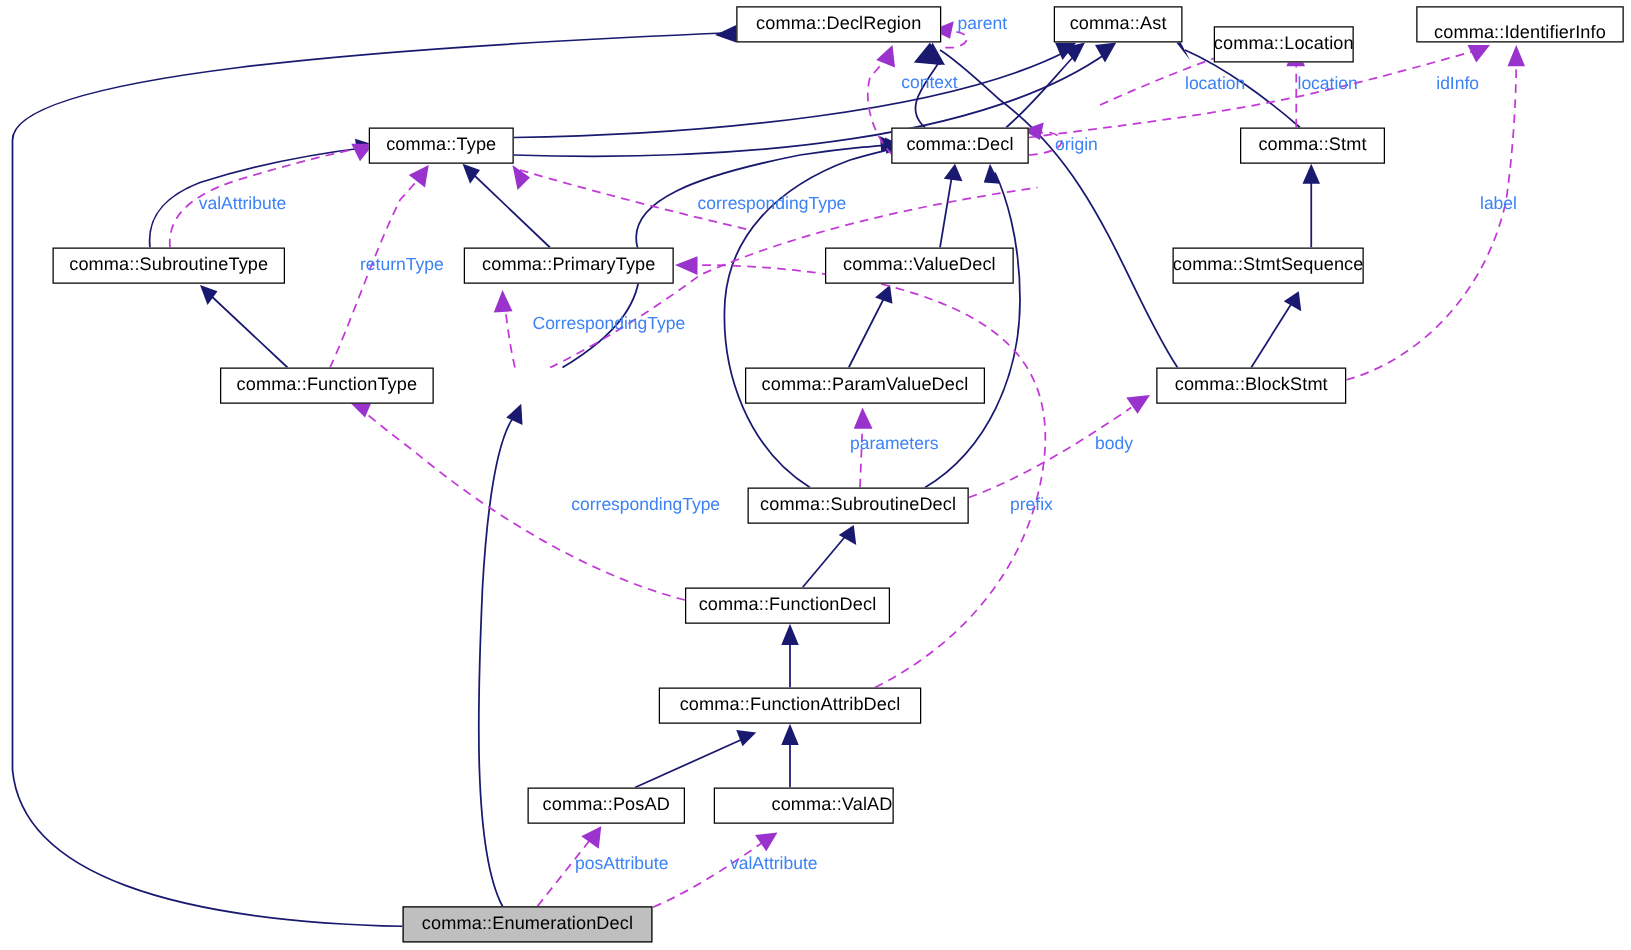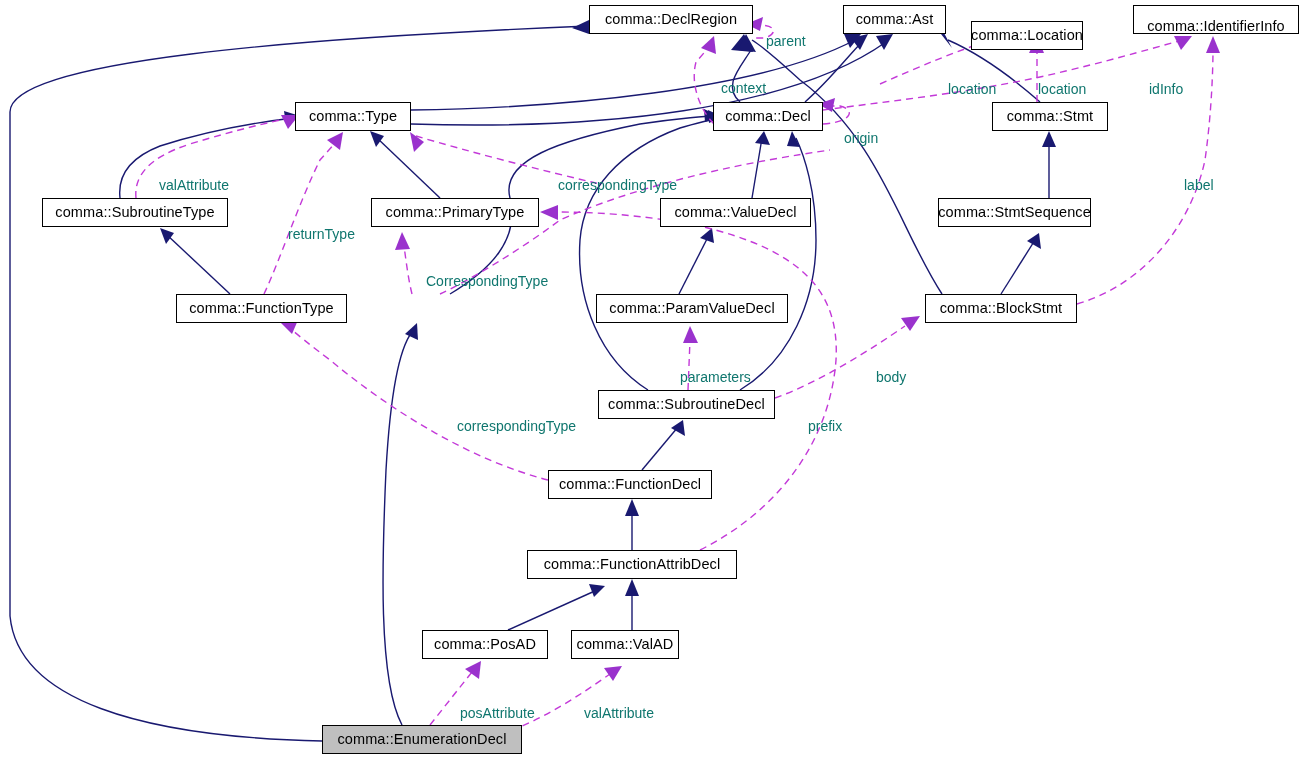--- a/index.html
+++ b/index.html
@@ -38,25 +38,24 @@
     white-space: nowrap;
     line-height: 1;
     letter-spacing: 0.1px;
   }
   .node-box.highlight {
     background: #bfbfbf;
   }
   .edge-label {
     position: absolute;
     font-size: 14px;
-    color: #0f766e;
+    color: #3b82f6;
     white-space: nowrap;
     line-height: 1;
     background: transparent;
-    margin-top: 23px;
   }
   .inherit-edge {
     fill: none;
     stroke: #191970;
     stroke-width: 1.4;
   }
   .assoc-edge {
     fill: none;
     stroke: #c339d8;
     stroke-width: 1.4;
@@ -342,21 +341,21 @@
   </div>
 
   <div class="node-box" style="left:527px; top:550px; width:210px; height:29px;">
     <span>comma::FunctionAttribDecl</span>
   </div>
 
   <div class="node-box" style="left:422px; top:630px; width:126px; height:29px;">
     <span>comma::PosAD</span>
   </div>
 
-  <div class="node-box" style="left:571px; top:630px; width:108px; height:29px;">
+  <div class="node-box" style="left:571px; top:630px; width:144px; height:29px;justify-content:flex-end;">
     <span>comma::ValAD</span>
   </div>
 
   <div class="node-box highlight" style="left:322px; top:725px; width:200px; height:29px;">
     <span>comma::EnumerationDecl</span>
   </div>
 
   <div class="edge-label" style="left:766px; top:11px;">parent</div>
 
   <div class="edge-label" style="left:721px; top:58px;">context</div>

